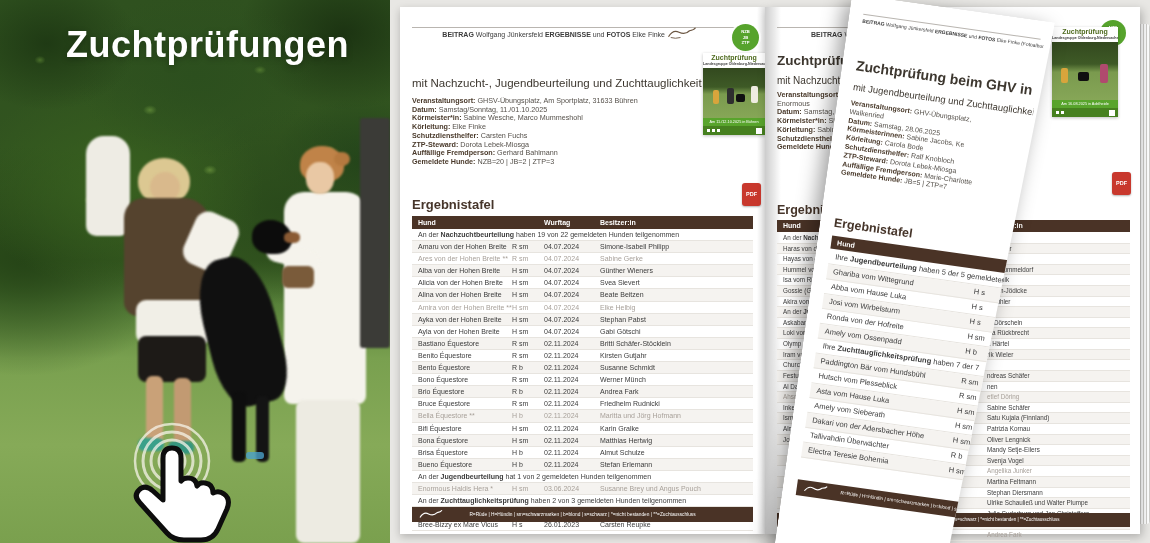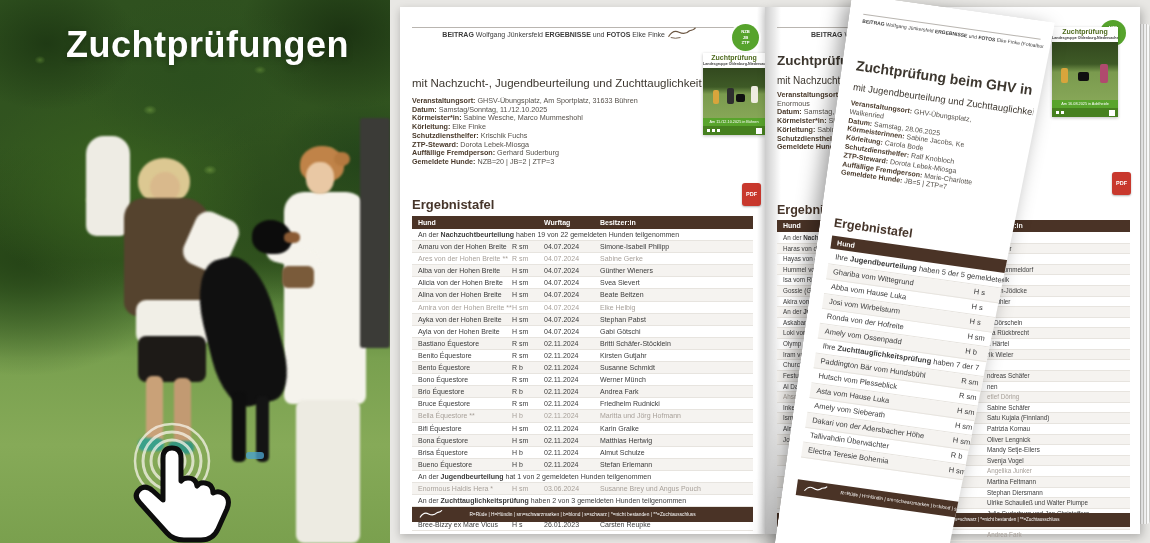--- a/index.html
+++ b/index.html
@@ -230,26 +230,26 @@
     </svg>
     <div class="badge">
       <span>NZB</span>
         <span>JB</span>
         <span>ZTP</span>
     </div>
     <div class="a-sub">mit Nachzucht-, Jugendbeurteilung und Zuchttauglichkeitsprüfung</div>
     <div class="info">
 
     <div class="il"><b>Veranstaltungsort:</b> <span>GHSV-Übungsplatz, Am Sportplatz, 31633 Bühren</span></div>
-        <div class="il"><b>Datum:</b> <span>Samstag/Sonntag, 11./12.10.2025</span></div>
+        <div class="il"><b>Datum:</b> <span>Samstag/Sonntag, 11./01.10.2025</span></div>
         <div class="il"><b>Körmeister*in:</b> <span>Sabine Wesche, Marco Mummeshohl</span></div>
         <div class="il"><b>Körleitung:</b> <span>Elke Finke</span></div>
-        <div class="il"><b>Schutzdiensthelfer:</b> <span>Krischik Fuchs</span></div>
+        <div class="il"><b>Schutzdiensthelfer:</b> <span>Carsten Fuchs</span></div>
         <div class="il"><b>ZTP-Steward:</b> <span>Dorota Lebek-Miosga</span></div>
-        <div class="il"><b>Auffällige Fremdperson:</b> <span>Gerhard Suderburg</span></div>
+        <div class="il"><b>Auffällige Fremdperson:</b> <span>Gerhard Bahlmann</span></div>
         <div class="il"><b>Gemeldete Hunde:</b> <span>NZB=20 | JB=2 | ZTP=3</span></div>
       </div>
     <div class="poster">
       <div class="pTitle">Zuchtprüfung</div>
       <div class="pSub">Landesgruppe Oldenburg-Niedersachsen</div>
       <div class="pImg">
         <i style="left:10px;top:22px;width:6px;height:14px;background:#d8a53c"></i>
         <i style="left:24px;top:20px;width:7px;height:16px;background:#2e2e2e"></i>
         <i style="left:33px;top:26px;width:9px;height:8px;background:#101010"></i>
         <i style="left:48px;top:18px;width:7px;height:17px;background:#efece2"></i>

